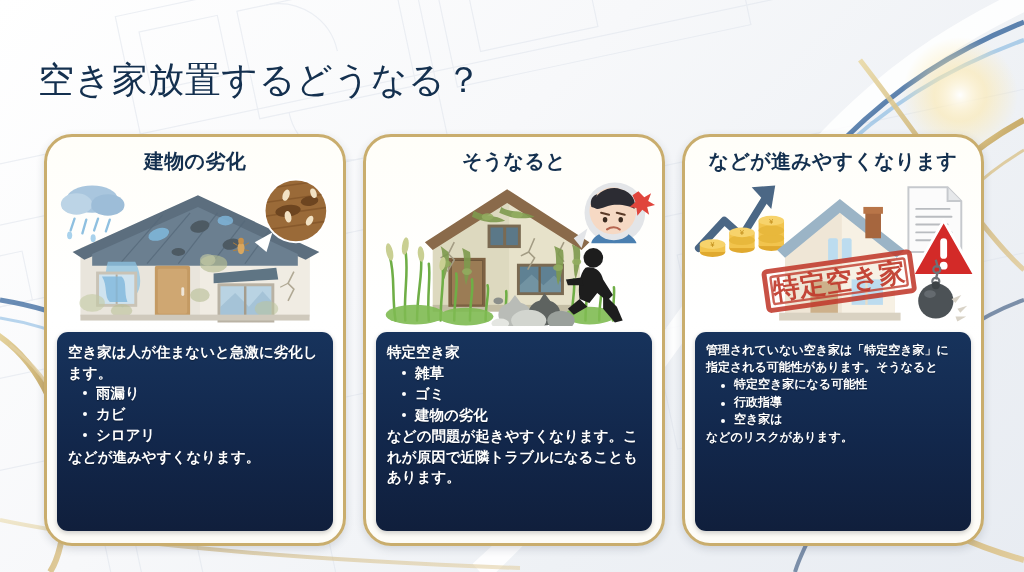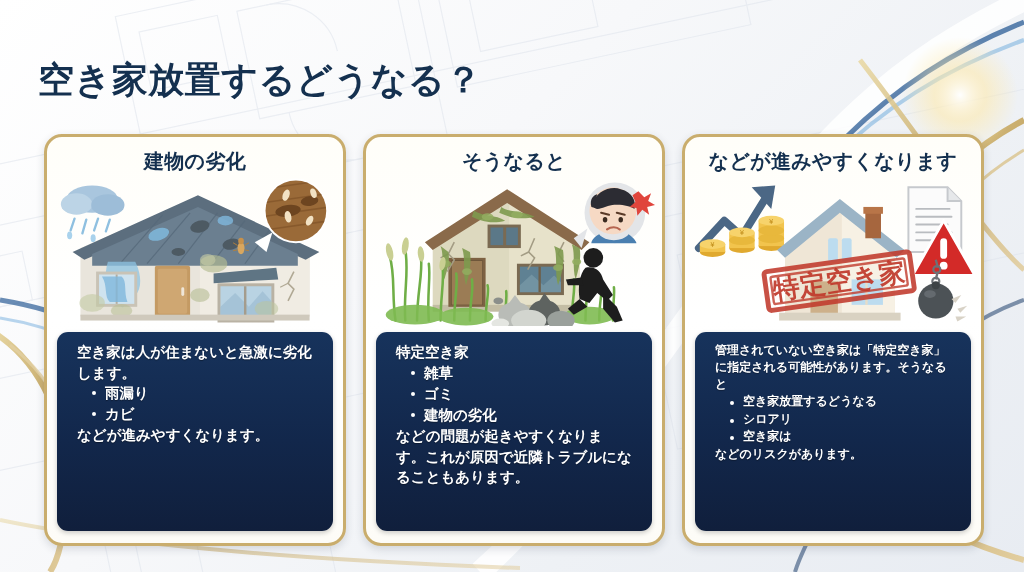--- a/index.html
+++ b/index.html
@@ -16,48 +16,48 @@
   .blueprint{position:absolute;inset:0;opacity:.55;pointer-events:none;}
   .blueprint svg{width:100%;height:100%;display:block;}
 
   
   .ribbons{position:absolute;inset:0;pointer-events:none;}
   .ribbons svg{width:100%;height:100%;display:block;}
 
   
   .title{
     position:absolute;left:38px;top:56px;
-    font-size:36px;font-weight:bold;letter-spacing:.5px;
+    font-size:36px;font-weight:normal;letter-spacing:.5px;
     color:#14304f;
     text-shadow:0 1px 0 rgba(255,255,255,.8);
     white-space:nowrap;
   }
 
   
   .cards{position:absolute;left:44px;top:134px;width:940px;height:412px;
          display:flex;gap:17px;}
   .card{
     position:relative;flex:1 1 0;
     background:linear-gradient(180deg,#fffef9 0%,#ffffff 45%,#fdfcf7 100%);
     border:3px solid #c9ad6d;
-    border-radius:18px;
+    border-radius:28px;
     box-shadow:0 3px 9px rgba(40,50,70,.16);
     display:flex;flex-direction:column;
     overflow:hidden;
   }
   .card-title{
     text-align:center;margin-top:13px;
     font-size:20px;font-weight:bold;color:#14304f;
     letter-spacing:.3px;line-height:1.1;
   }
   .card-art{position:relative;flex:0 0 150px;margin:4px 6px 0;}
   .card-art svg{width:100%;height:100%;display:block;}
 
   .textbox{
-    margin:6px 10px 12px;padding:10px 20px 11px;
+    margin:6px 10px 12px;padding:10px 11px 11px;
     background:linear-gradient(180deg,#17335c 0%,#12274b 55%,#101f3c 100%);
     border-radius:11px;
     color:#ffffff;flex:1 1 auto;
     box-shadow:0 2px 5px rgba(0,0,0,.2);
   }
   .tb-line{font-size:14.5px;line-height:1.42;font-weight:bold;
            text-shadow:0 1px 1px rgba(0,0,0,.35);}
   .tb-list{list-style:none;margin:0;padding:0 0 0 14px;}
   .tb-list li{font-size:14.5px;line-height:1.46;font-weight:bold;
               position:relative;padding-left:14px;
@@ -239,20 +239,21 @@
             </g>
           </g>
         </svg>
       </div>
 
       <div class="textbox">
         <div class="tb-line">空き家は人が住まないと急激に劣化します。</div>
         <ul class="tb-list">
           <li>雨漏り</li>
           <li>カビ</li>
+          <li>シロアリ</li>
         </ul>
         <div class="tb-line">などが進みやすくなります。</div>
       </div>
     </div>
 
     <div class="card card2">
       <div class="card-title">そうなると</div>
 
       <div class="card-art">
         <svg viewBox="0 0 290 150" aria-hidden="true">
@@ -473,22 +474,22 @@
             <rect x="76" y="86" width="150" height="40" rx="3" fill="none" stroke="#c0392b" stroke-width="5" opacity=".88"></rect>
             <rect x="82" y="92" width="138" height="28" rx="2" fill="none" stroke="#c0392b" stroke-width="2.4" opacity=".8"></rect>
             <text x="151" y="115" font-size="27" font-weight="bold" text-anchor="middle" font-family="DejaVu Sans, Liberation Sans, sans-serif" fill="#c0392b" opacity=".92">特定空き家</text>
           </g>
         </svg>
       </div>
 
       <div class="textbox">
         <div class="tb-line">管理されていない空き家は「特定空き家」に指定される可能性があります。そうなると</div>
         <ul class="tb-list">
-          <li>空き家放置するどうなる</li>
-          <li>シロアリ</li>
+          <li>特定空き家になる可能性</li>
+          <li>行政指導</li>
           <li>空き家は</li>
         </ul>
         <div class="tb-line">などのリスクがあります。</div>
       </div>
     </div>
 
   </div>
 </div>
 
 </body></html>

